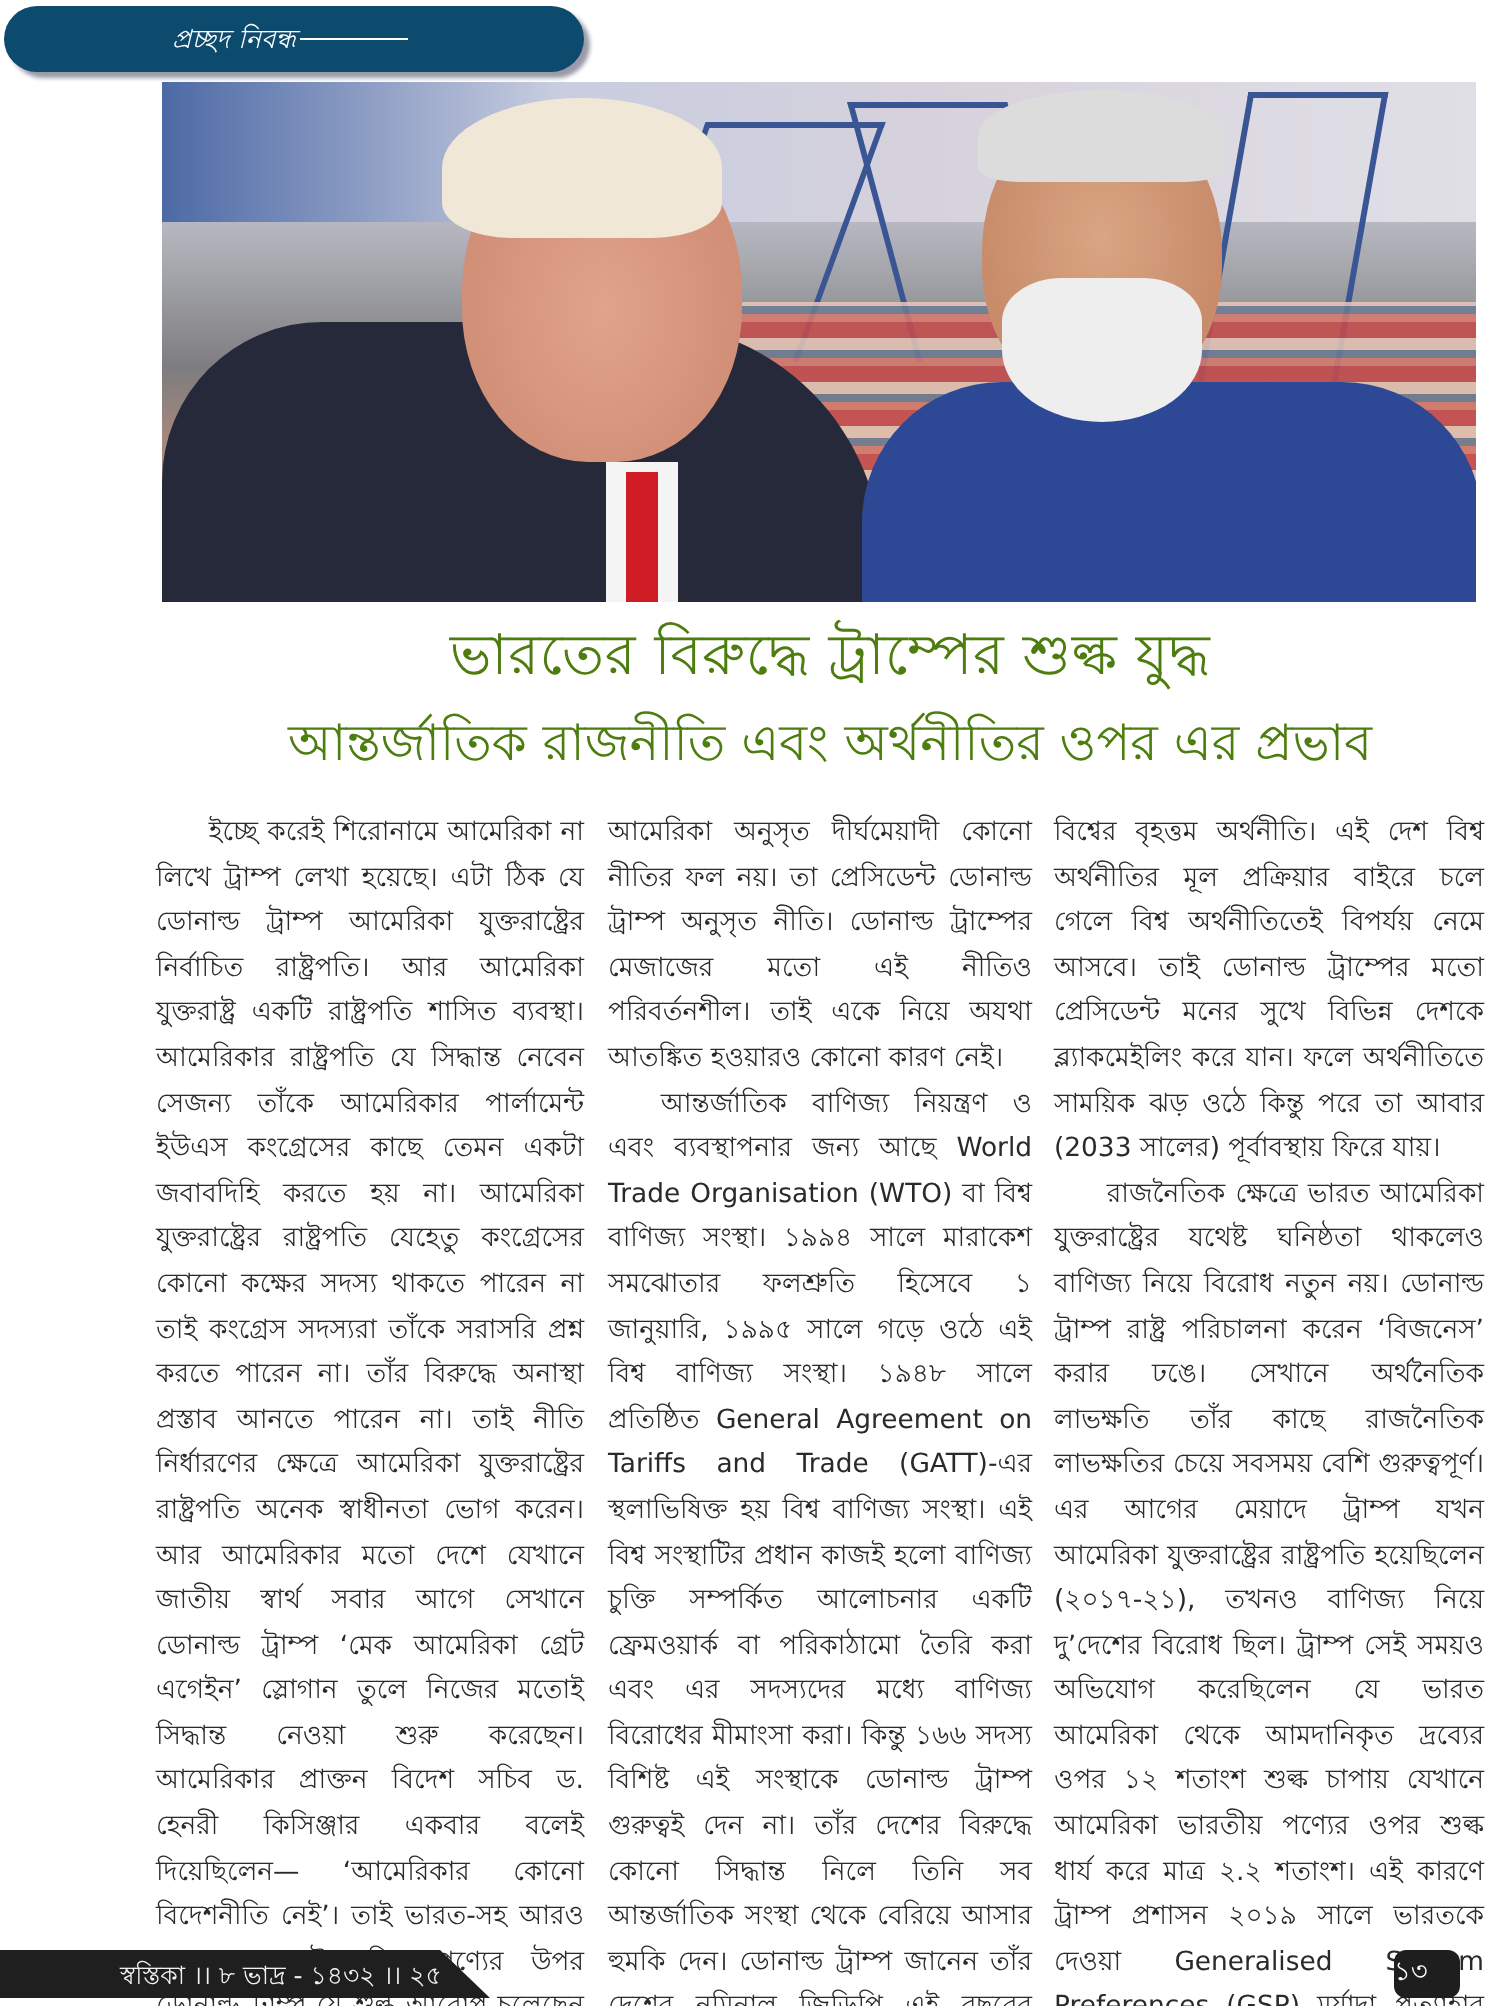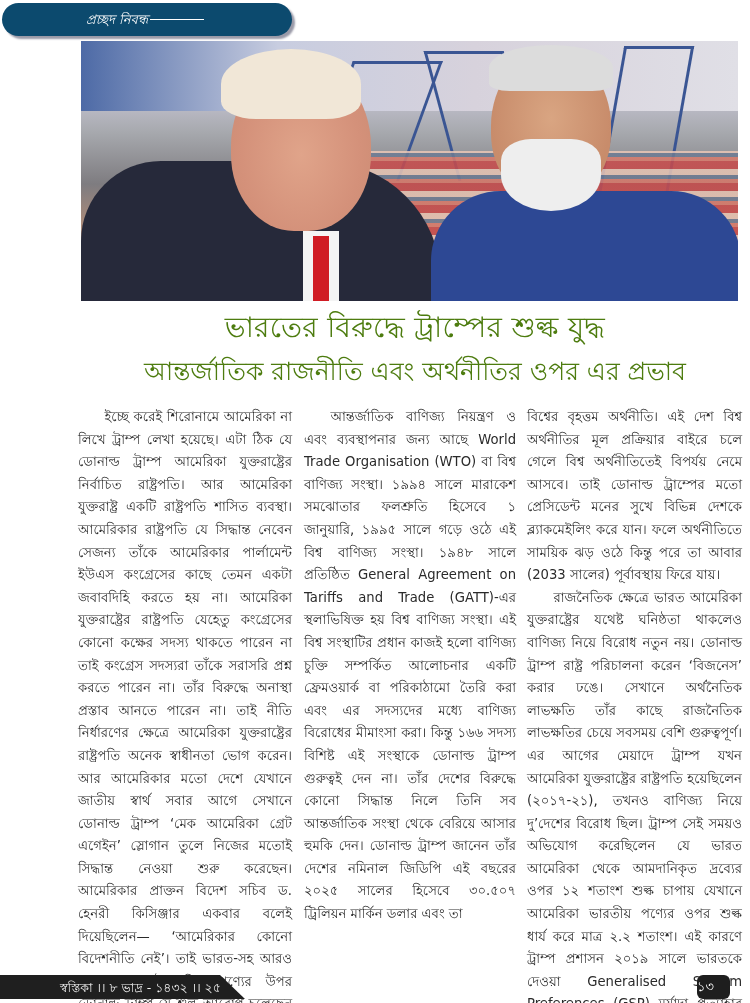--- a/index.html
+++ b/index.html
@@ -98,20 +98,21 @@
 </div>
 
 <h1 class="headline h1">ভারতের বিরুদ্ধে ট্রাম্পের শুল্ক যুদ্ধ</h1>
 <h2 class="headline h2">আন্তর্জাতিক রাজনীতি এবং অর্থনীতির ওপর এর প্রভাব</h2>
 
 <div class="col col1">
   <p class="indent">ইচ্ছে করেই শিরোনামে আমেরিকা না লিখে ট্রাম্প লেখা হয়েছে। এটা ঠিক যে ডোনাল্ড ট্রাম্প আমেরিকা যুক্তরাষ্ট্রের নির্বাচিত রাষ্ট্রপতি। আর আমেরিকা যুক্তরাষ্ট্র একটি রাষ্ট্রপতি শাসিত ব্যবস্থা। আমেরিকার রাষ্ট্রপতি যে সিদ্ধান্ত নেবেন সেজন্য তাঁকে আমেরিকার পার্লামেন্ট ইউএস কংগ্রেসের কাছে তেমন একটা জবাবদিহি করতে হয় না। আমেরিকা যুক্তরাষ্ট্রের রাষ্ট্রপতি যেহেতু কংগ্রেসের কোনো কক্ষের সদস্য থাকতে পারেন না তাই কংগ্রেস সদস্যরা তাঁকে সরাসরি প্রশ্ন করতে পারেন না। তাঁর বিরুদ্ধে অনাস্থা প্রস্তাব আনতে পারেন না। তাই নীতি নির্ধারণের ক্ষেত্রে আমেরিকা যুক্তরাষ্ট্রের রাষ্ট্রপতি অনেক স্বাধীনতা ভোগ করেন। আর আমেরিকার মতো দেশে যেখানে জাতীয় স্বার্থ সবার আগে সেখানে ডোনাল্ড ট্রাম্প ‘মেক আমেরিকা গ্রেট এগেইন’ স্লোগান তুলে নিজের মতোই সিদ্ধান্ত নেওয়া শুরু করেছেন। আমেরিকার প্রাক্তন বিদেশ সচিব ড. হেনরী কিসিঞ্জার একবার বলেই দিয়েছিলেন— ‘আমেরিকার কোনো বিদেশনীতি নেই’। তাই ভারত-সহ আরও বহু দেশের উৎপাদিত পণ্যের উপর ডোনাল্ড ট্রাম্প যে শুল্ক আরোপ চলেছেন তা</p>
 </div>
 
 <div class="col col2">
+  <p>আমেরিকা অনুসৃত দীর্ঘমেয়াদী কোনো নীতির ফল নয়। তা প্রেসিডেন্ট ডোনাল্ড ট্রাম্প অনুসৃত নীতি। ডোনাল্ড ট্রাম্পের মেজাজের মতো এই নীতিও পরিবর্তনশীল। তাই একে নিয়ে অযথা আতঙ্কিত হওয়ারও কোনো কারণ নেই।</p>
   <p class="indent">আন্তর্জাতিক বাণিজ্য নিয়ন্ত্রণ ও এবং ব্যবস্থাপনার জন্য আছে World Trade Organisation (WTO) বা বিশ্ব বাণিজ্য সংস্থা। ১৯৯৪ সালে মারাকেশ সমঝোতার ফলশ্রুতি হিসেবে ১ জানুয়ারি, ১৯৯৫ সালে গড়ে ওঠে এই বিশ্ব বাণিজ্য সংস্থা। ১৯৪৮ সালে প্রতিষ্ঠিত General Agreement on Tariffs and Trade (GATT)-এর স্থলাভিষিক্ত হয় বিশ্ব বাণিজ্য সংস্থা। এই বিশ্ব সংস্থাটির প্রধান কাজই হলো বাণিজ্য চুক্তি সম্পর্কিত আলোচনার একটি ফ্রেমওয়ার্ক বা পরিকাঠামো তৈরি করা এবং এর সদস্যদের মধ্যে বাণিজ্য বিরোধের মীমাংসা করা। কিন্তু ১৬৬ সদস্য বিশিষ্ট এই সংস্থাকে ডোনাল্ড ট্রাম্প গুরুত্বই দেন না। তাঁর দেশের বিরুদ্ধে কোনো সিদ্ধান্ত নিলে তিনি সব আন্তর্জাতিক সংস্থা থেকে বেরিয়ে আসার হুমকি দেন। ডোনাল্ড ট্রাম্প জানেন তাঁর দেশের নমিনাল জিডিপি এই বছরের ২০২৫ সালের হিসেবে ৩০.৫০৭ ট্রিলিয়ন মার্কিন ডলার এবং তা</p>
 </div>
 
 <div class="col col3">
   <p>বিশ্বের বৃহত্তম অর্থনীতি। এই দেশ বিশ্ব অর্থনীতির মূল প্রক্রিয়ার বাইরে চলে গেলে বিশ্ব অর্থনীতিতেই বিপর্যয় নেমে আসবে। তাই ডোনাল্ড ট্রাম্পের মতো প্রেসিডেন্ট মনের সুখে বিভিন্ন দেশকে ব্ল্যাকমেইলিং করে যান। ফলে অর্থনীতিতে সাময়িক ঝড় ওঠে কিন্তু পরে তা আবার (2033 সালের) পূর্বাবস্থায় ফিরে যায়।</p>
   <p class="indent">রাজনৈতিক ক্ষেত্রে ভারত আমেরিকা যুক্তরাষ্ট্রের যথেষ্ট ঘনিষ্ঠতা থাকলেও বাণিজ্য নিয়ে বিরোধ নতুন নয়। ডোনাল্ড ট্রাম্প রাষ্ট্র পরিচালনা করেন ‘বিজনেস’ করার ঢঙে। সেখানে অর্থনৈতিক লাভক্ষতি তাঁর কাছে রাজনৈতিক লাভক্ষতির চেয়ে সবসময় বেশি গুরুত্বপূর্ণ। এর আগের মেয়াদে ট্রাম্প যখন আমেরিকা যুক্তরাষ্ট্রের রাষ্ট্রপতি হয়েছিলেন (২০১৭-২১), তখনও বাণিজ্য নিয়ে দু’দেশের বিরোধ ছিল। ট্রাম্প সেই সময়ও অভিযোগ করেছিলেন যে ভারত আমেরিকা থেকে আমদানিকৃত দ্রব্যের ওপর ১২ শতাংশ শুল্ক চাপায় যেখানে আমেরিকা ভারতীয় পণ্যের ওপর শুল্ক ধার্য করে মাত্র ২.২ শতাংশ। এই কারণে ট্রাম্প প্রশাসন ২০১৯ সালে ভারতকে দেওয়া Generalised System Preferences (GSP) মর্যাদা প্রত্যাহার করে</p>
 </div>
 
 <div class="footer-band">
   <span class="text">স্বস্তিকা ।। ৮ ভাদ্র - ১৪৩২ ।। ২৫ আগস্ট - ২০২৫</span>

